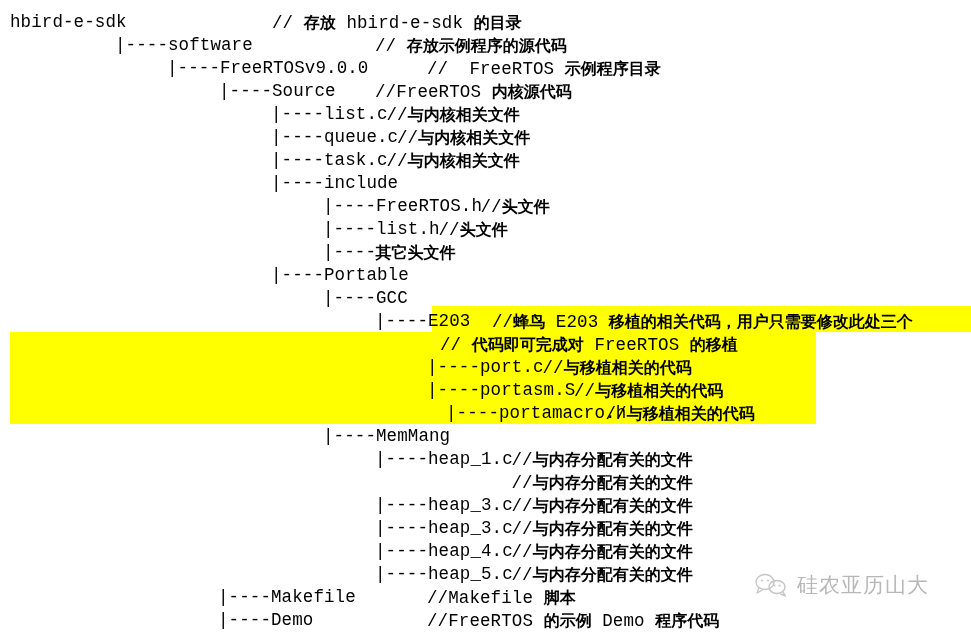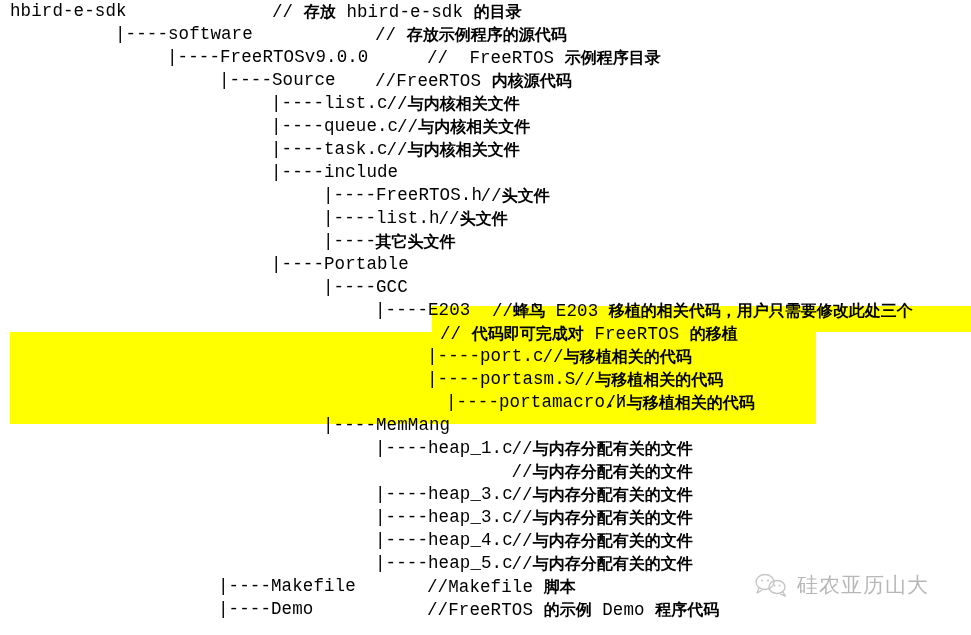--- a/index.html
+++ b/index.html
@@ -28,21 +28,21 @@
     position: absolute;
     background: #ffff00;
   }
 
   
   #tree-listing {
     position: absolute;
     left: 0; top: 0;
     width: 971px;
     z-index: 1;
-    padding-top: 0;
+    padding-top: 11px;
   }
   .tree-line {
     height: 23px;
     line-height: 23px;
     white-space: pre;
     font-family: "Liberation Mono", "DejaVu Sans Mono", monospace;
     font-size: 17.5px;
     color: #000000;
     letter-spacing: 0.1px;
   }

